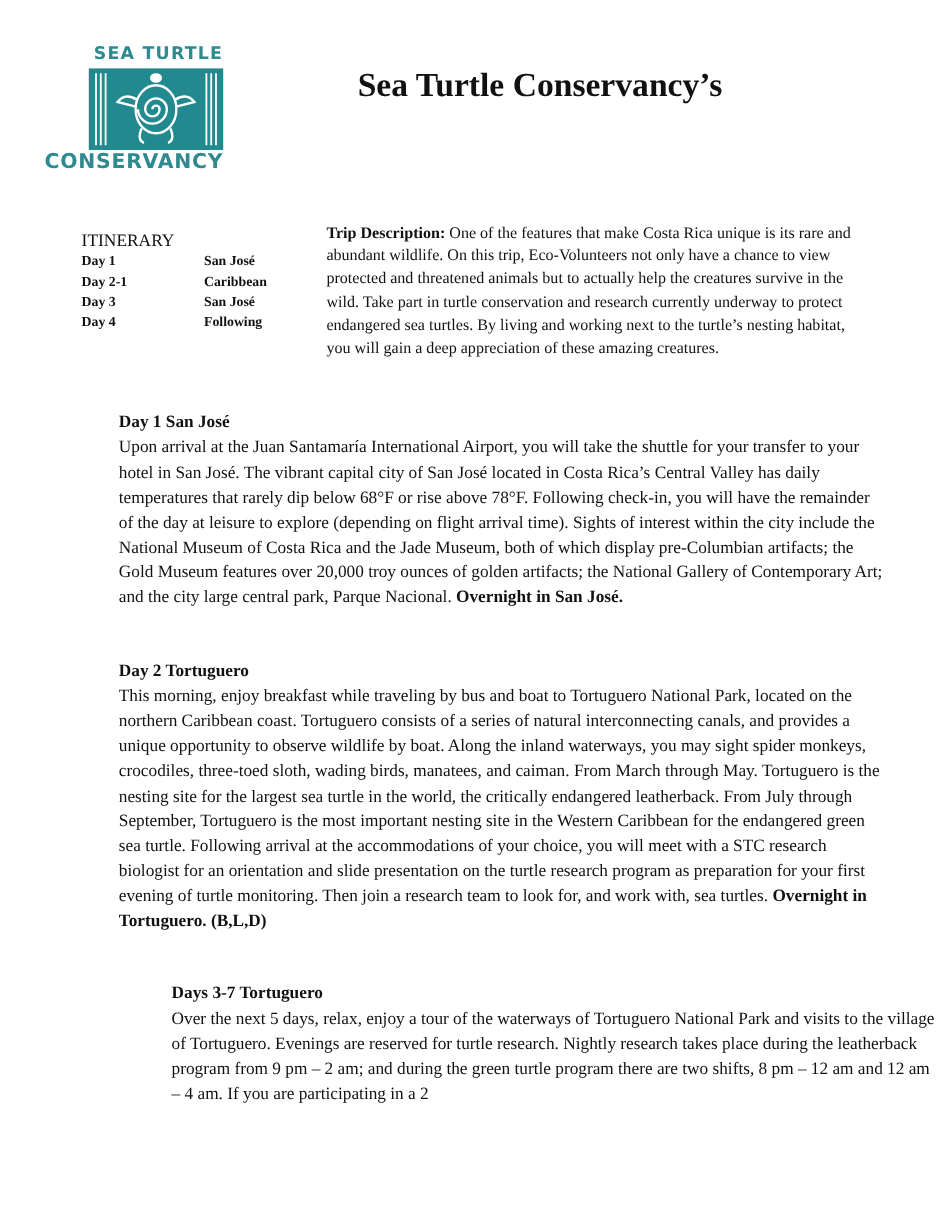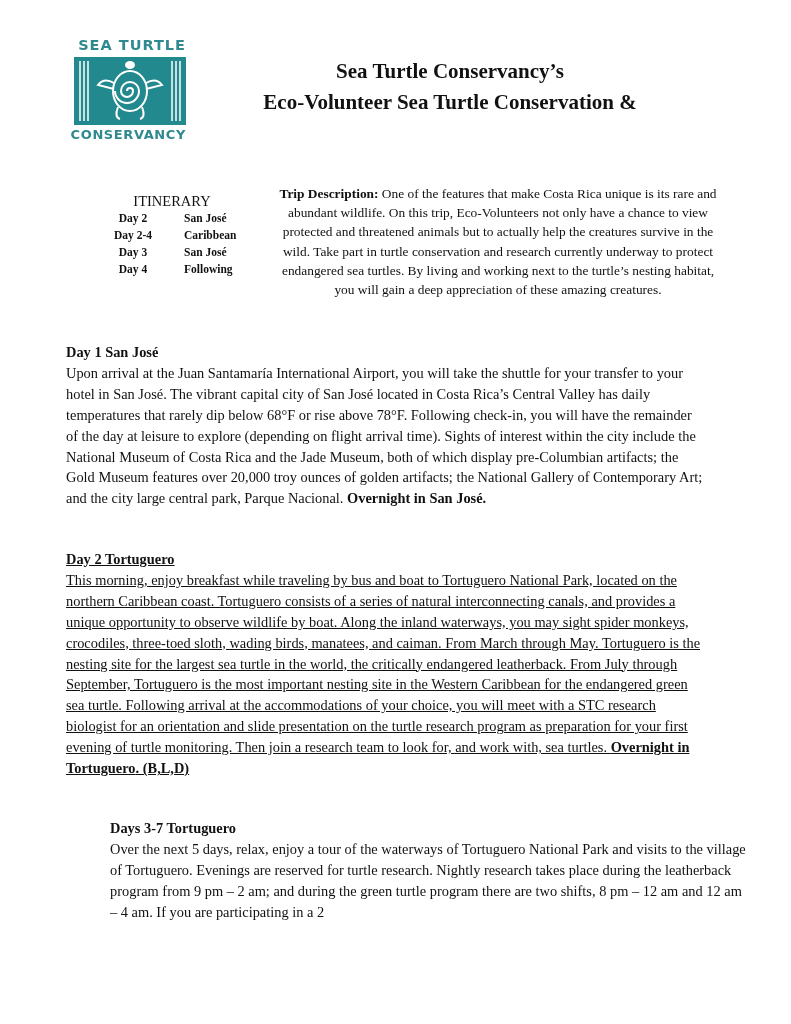--- a/index.html
+++ b/index.html
@@ -10,52 +10,52 @@
     }
     .logo {
       position: absolute; left: 72px; top: 36px; width: 114px; height: 108px;
       display: flex; flex-direction: column; align-items: flex-end;
     }
     .logo-top, .logo-bottom {
       font-family: "DejaVu Sans", "Liberation Sans", sans-serif;
       font-weight: bold; color: #2e8a8f; letter-spacing: 1px; white-space: nowrap;
     }
     .logo-top { font-size: 14.5px; line-height: 18px; }
-    .logo-bottom { font-size: 13px; line-height: 14px; margin-top: 3px; letter-spacing: 0.6px; }
+    .logo-bottom { font-size: 17px; line-height: 14px; margin-top: 3px; letter-spacing: 0.6px; }
     .logo-box {
       width: 112px; height: 68px; background: #22898f; position: relative; margin-top: 3px;
     }
     .logo-box svg { position: absolute; left: 0; top: 0; }
     .title {
       position: absolute; left: 200px; top: 56px; width: 500px;
-      text-align: center; font-weight: bold; font-size: 21px; line-height: 31px;
+      text-align: center; font-weight: bold; font-size: 28px; line-height: 31px;
       font-family: "Liberation Serif", "DejaVu Serif", serif;
     }
     .itinerary {
-      position: absolute; left: 82px; top: 192px; width: 180px; text-align: center;
+      position: absolute; left: 68px; top: 192px; width: 180px;
     }
     .itinerary h2 {
       margin: 0; font-size: 14.5px; font-weight: normal; line-height: 18px;
       font-family: "Liberation Serif", serif;
     }
     .it-row { display: flex; font-size: 11.5px; font-weight: bold; line-height: 17px; }
     .it-day { width: 102px; }
     .trip {
       position: absolute; left: 272px; top: 184px; width: 452px;
-      font-size: 13.4px; line-height: 19.2px; text-align: center;
+      font-size: 13.4px; line-height: 19.2px;
     }
     .trip b { font-weight: bold; }
     .section {
-      position: absolute; left: 66px; width: 640px;
+      position: absolute; left: 99px; width: 640px;
       font-size: 14.4px; line-height: 20.9px;
     }
     .section h3 { margin: 0; font-size: 14.4px; line-height: 20.9px; font-weight: bold; }
     .section p { margin: 0; }
     .s1 { top: 342px; }
-    .s2 { top: 549px; text-decoration: underline; }
+    .s2 { top: 549px; }
     .s3 { top: 818px; margin-left: 44px; }
   </style>
 </head>
 <body>
 
 <div class="logo">
   <div class="logo-top">SEA TURTLE</div>
   <div class="logo-box">
     <svg width="112" height="68" viewBox="0 0 112 68">
       <g stroke="#ffffff" fill="none" stroke-width="1.5">
@@ -77,31 +77,30 @@
         <path d="M68 50 Q72 60 66 62"></path>
         <path d="M56 34 m-3 0 a3 3 0 1 1 6 0 a6 6 0 1 1 -12 0 a9 9 0 1 1 18 0 a12 12 0 1 1 -24 0"></path>
       </g>
     </svg>
   </div>
   <div class="logo-bottom">CONSERVANCY</div>
 </div>
 
 <div class="title">
   <div>Sea Turtle Conservancy’s</div>
-  <div>Eco-Volunteer Sea Turtle Conservation &amp;</div>
 </div>
 
 <div class="itinerary">
   <h2>ITINERARY</h2>
   <div class="it-row">
-    <span class="it-day">Day 2</span>
+    <span class="it-day">Day 1</span>
     <span>San José</span>
   </div>
   <div class="it-row">
-    <span class="it-day">Day 2-4</span>
+    <span class="it-day">Day 2-1</span>
     <span>Caribbean</span>
   </div>
   <div class="it-row">
     <span class="it-day">Day 3</span>
     <span>San José</span>
   </div>
   <div class="it-row">
     <span class="it-day">Day 4</span>
     <span>Following</span>
   </div>

